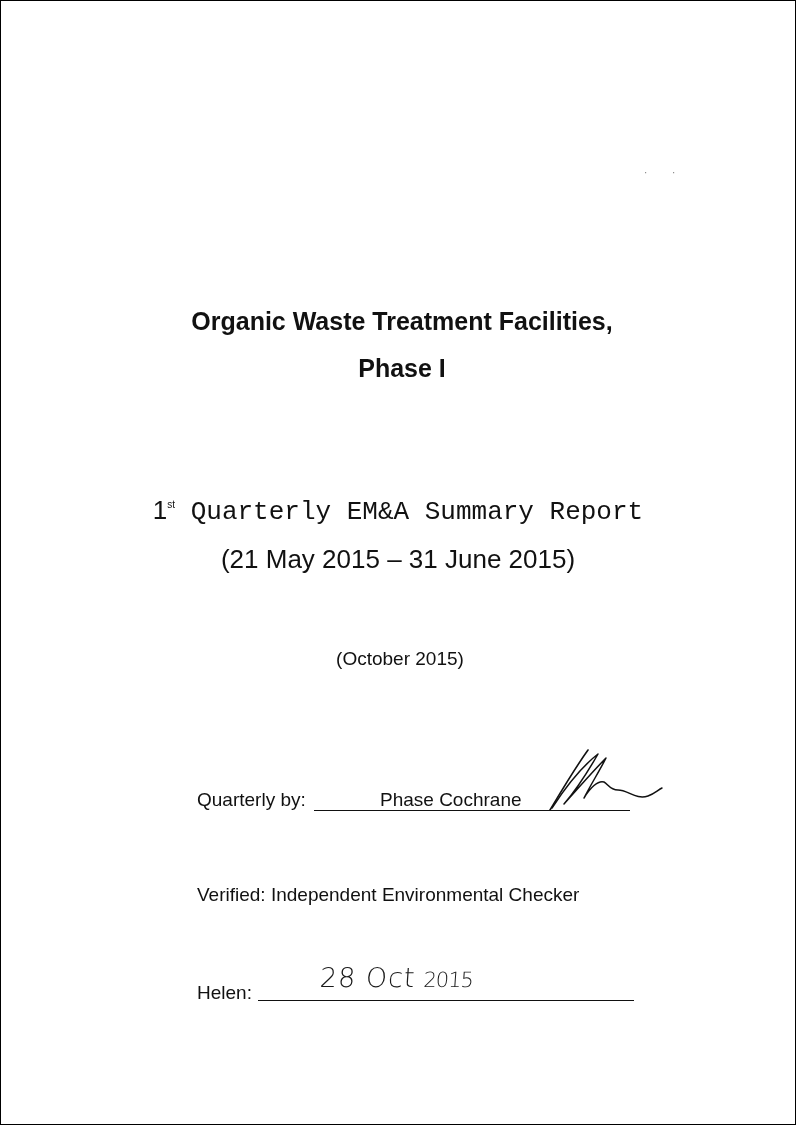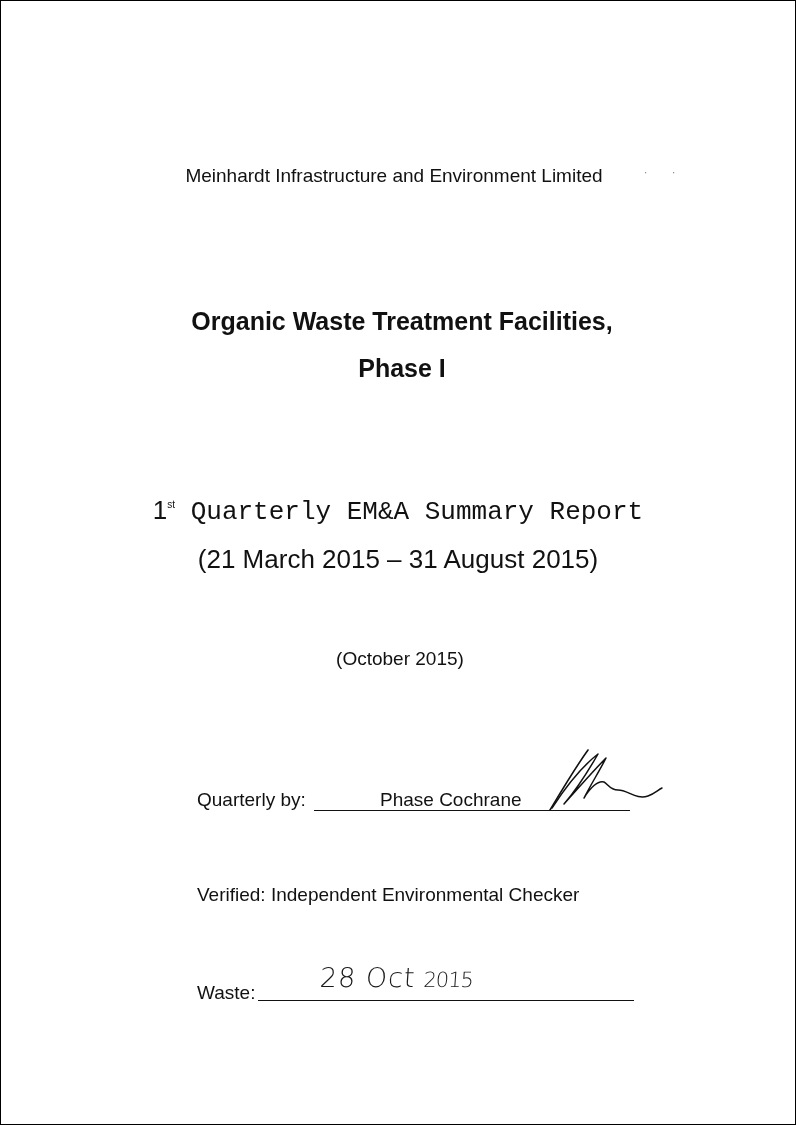--- a/index.html
+++ b/index.html
@@ -122,45 +122,44 @@
       margin-left: 8px;
       letter-spacing: -1px;
     }
   </style>
 </head>
 <body>
 
 <div class="page-frame"></div>
 
 <div class="centered company">
-  <span>Meinhardt Infrastructure and Environment Limited</span>
   <span class="dots" style="left:648px; top:2px;">·</span>
   <span class="dots" style="left:676px; top:2px;">·</span>
 </div>
 
 <div class="centered title l1">Organic Waste Treatment Facilities,</div>
 <div class="centered title l2">Phase I</div>
 
 <div class="centered subtitle l1">
   <span>1</span><sup>st</sup><span style="white-space:pre;font-family:Liberation Mono, monospace;"> Quarterly EM&amp;A Summary Report</span>
 </div>
-<div class="centered subtitle l2">(21 March 2015 – 31 August 2015)</div>
+<div class="centered subtitle l2">(21 May 2015 – 31 June 2015)</div>
 
 <div class="centered issue-date">(October 2015)</div>
 
 <div class="row verified-label">Quarterly by:</div>
 <div class="verified-line"></div>
 <div class="verified-name">Phase Cochrane</div>
 <svg class="signature" viewBox="0 0 125 66">
   <path d="M10 62 C 22 42, 35 20, 48 2" stroke="#111" stroke-width="1.6" fill="none" stroke-linecap="round"></path>
   <path d="M12 60 C 25 40, 40 20, 58 6 C 50 20, 36 42, 24 56 C 40 38, 58 18, 66 10 C 60 22, 50 38, 44 50 C 50 40, 58 32, 64 34 C 68 36, 70 42, 78 42 C 88 42, 96 52, 108 48 C 114 46, 118 42, 122 40" stroke="#111" stroke-width="1.5" fill="none" stroke-linecap="round" stroke-linejoin="round"></path>
 </svg>
 
 <div class="row position-label">
   <span>Verified:</span>
   <span class="position-value">Independent Environmental Checker</span>
 </div>
 
-<div class="row date-label">Waste:</div>
+<div class="row date-label">Helen:</div>
 <div class="date-line"></div>
 <div class="date-handwritten">
   <span>28 Oct</span><span class="yr">2015</span>
 </div>
 
 </body></html>

